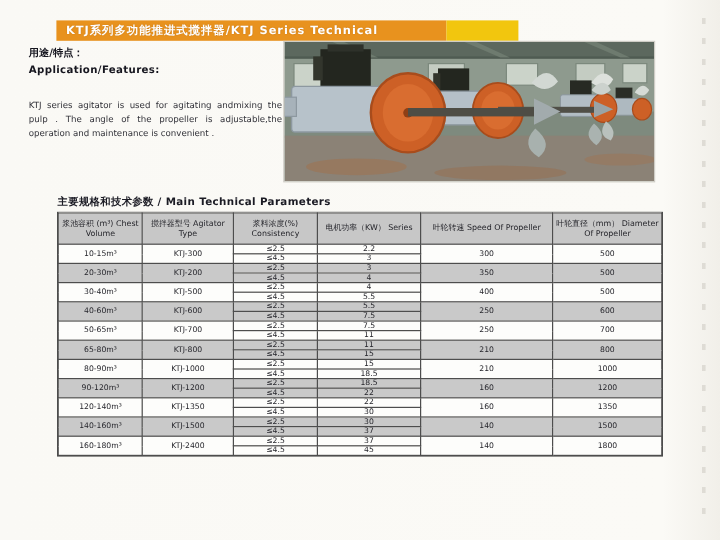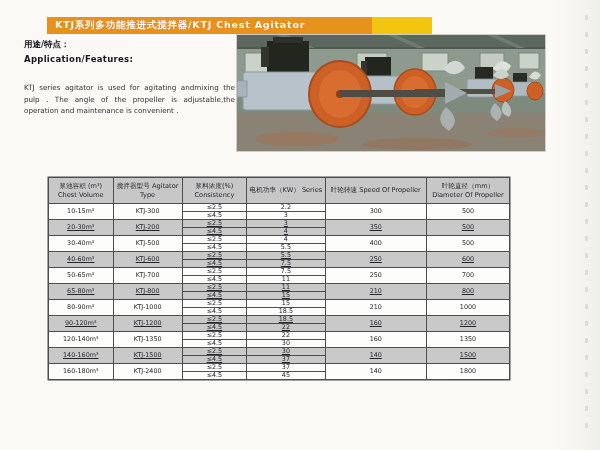--- a/index.html
+++ b/index.html
@@ -45,45 +45,45 @@
     position:absolute; left:237px; top:35px; width:308px; height:116px;
     outline:1px solid #cfcdc6; background:#8e9a8e; overflow:hidden;
   }
   .photo svg { display:block; width:100%; height:100%; }
   
   .table-title {
     position:absolute; left:48px; top:163px; font-size:8.6px; font-weight:bold;
     color:#1b1b24; letter-spacing:.3px;
   }
   table.spec {
-    position:absolute; left:48px; top:177px; width:462px;
+    position:absolute; left:48px; top:177px; width:504px;
     border-collapse:collapse; table-layout:fixed;
   }
   table.spec th, table.spec td {
     border:1px solid #4d4d4d; text-align:center; vertical-align:middle;
     overflow:hidden; color:#26262c;
   }
   table.spec th {
     background:#c7c7c7; font-weight:normal; font-size:6.6px; line-height:1.25;
     padding:2px 1px; height:26px;
   }
   table.spec td { font-size:6.4px; line-height:7px; padding:0 1px; height:7px; }
-  table.spec tr.shaded td { background:#c9c9c9;text-decoration:underline; }
+  table.spec tr.shaded td { background:#c9c9c9; }
   table.spec tr.plain td { background:#fdfdfb; }
   table.spec { box-shadow:0 0 0 .5px #4d4d4d; }
 </style>
 </head>
 <body>
 
 <div class="page">
 
   <div class="binder-marks"></div>
 
   <div class="title-bar">
-    <span class="bar-text">KTJ系列多功能推进式搅拌器/KTJ Chest Agitator</span>
+    <span class="bar-text">KTJ系列多功能推进式搅拌器/KTJ Series Technical</span>
   </div>
   <div class="title-bar-accent"></div>
 
   <div class="intro">
     <div class="zh-head">用途/特点：</div>
     <div class="en-head">Application/Features:</div>
     <div class="en-text">KTJ series agitator is used for agitating andmixing the pulp . The angle of the propeller is adjustable,the operation and maintenance is convenient .</div>
   </div>
 
   <div class="photo">
@@ -146,20 +146,21 @@
         <ellipse cx="103" cy="59" rx="21" ry="24" fill="#d96d30"></ellipse>
         <circle cx="103" cy="59" r="4" fill="#8f3f15"></circle>
         <rect x="103" y="55" width="112" height="7" fill="#4e4d45"></rect>
         <path d="M208,47 l22,11 l-22,11 z" fill="#a2abad"></path>
         <path d="M206,34 q13,-16 22,-1 q-10,12 -22,1" fill="#d2d8d3"></path>
         <path d="M209,72 q16,13 3,24 q-16,-10 -3,-24" fill="#a8b1ae"></path>
       </g>
     </svg>
   </div>
 
+  <div class="table-title">主要规格和技术参数 / Main Technical Parameters</div>
 
   <table class="spec">
     <colgroup>
       <col style="width:14%">
         <col style="width:15%">
         <col style="width:14%">
       <col style="width:17%">
         <col style="width:22%">
         <col style="width:18%">
     </colgroup>

